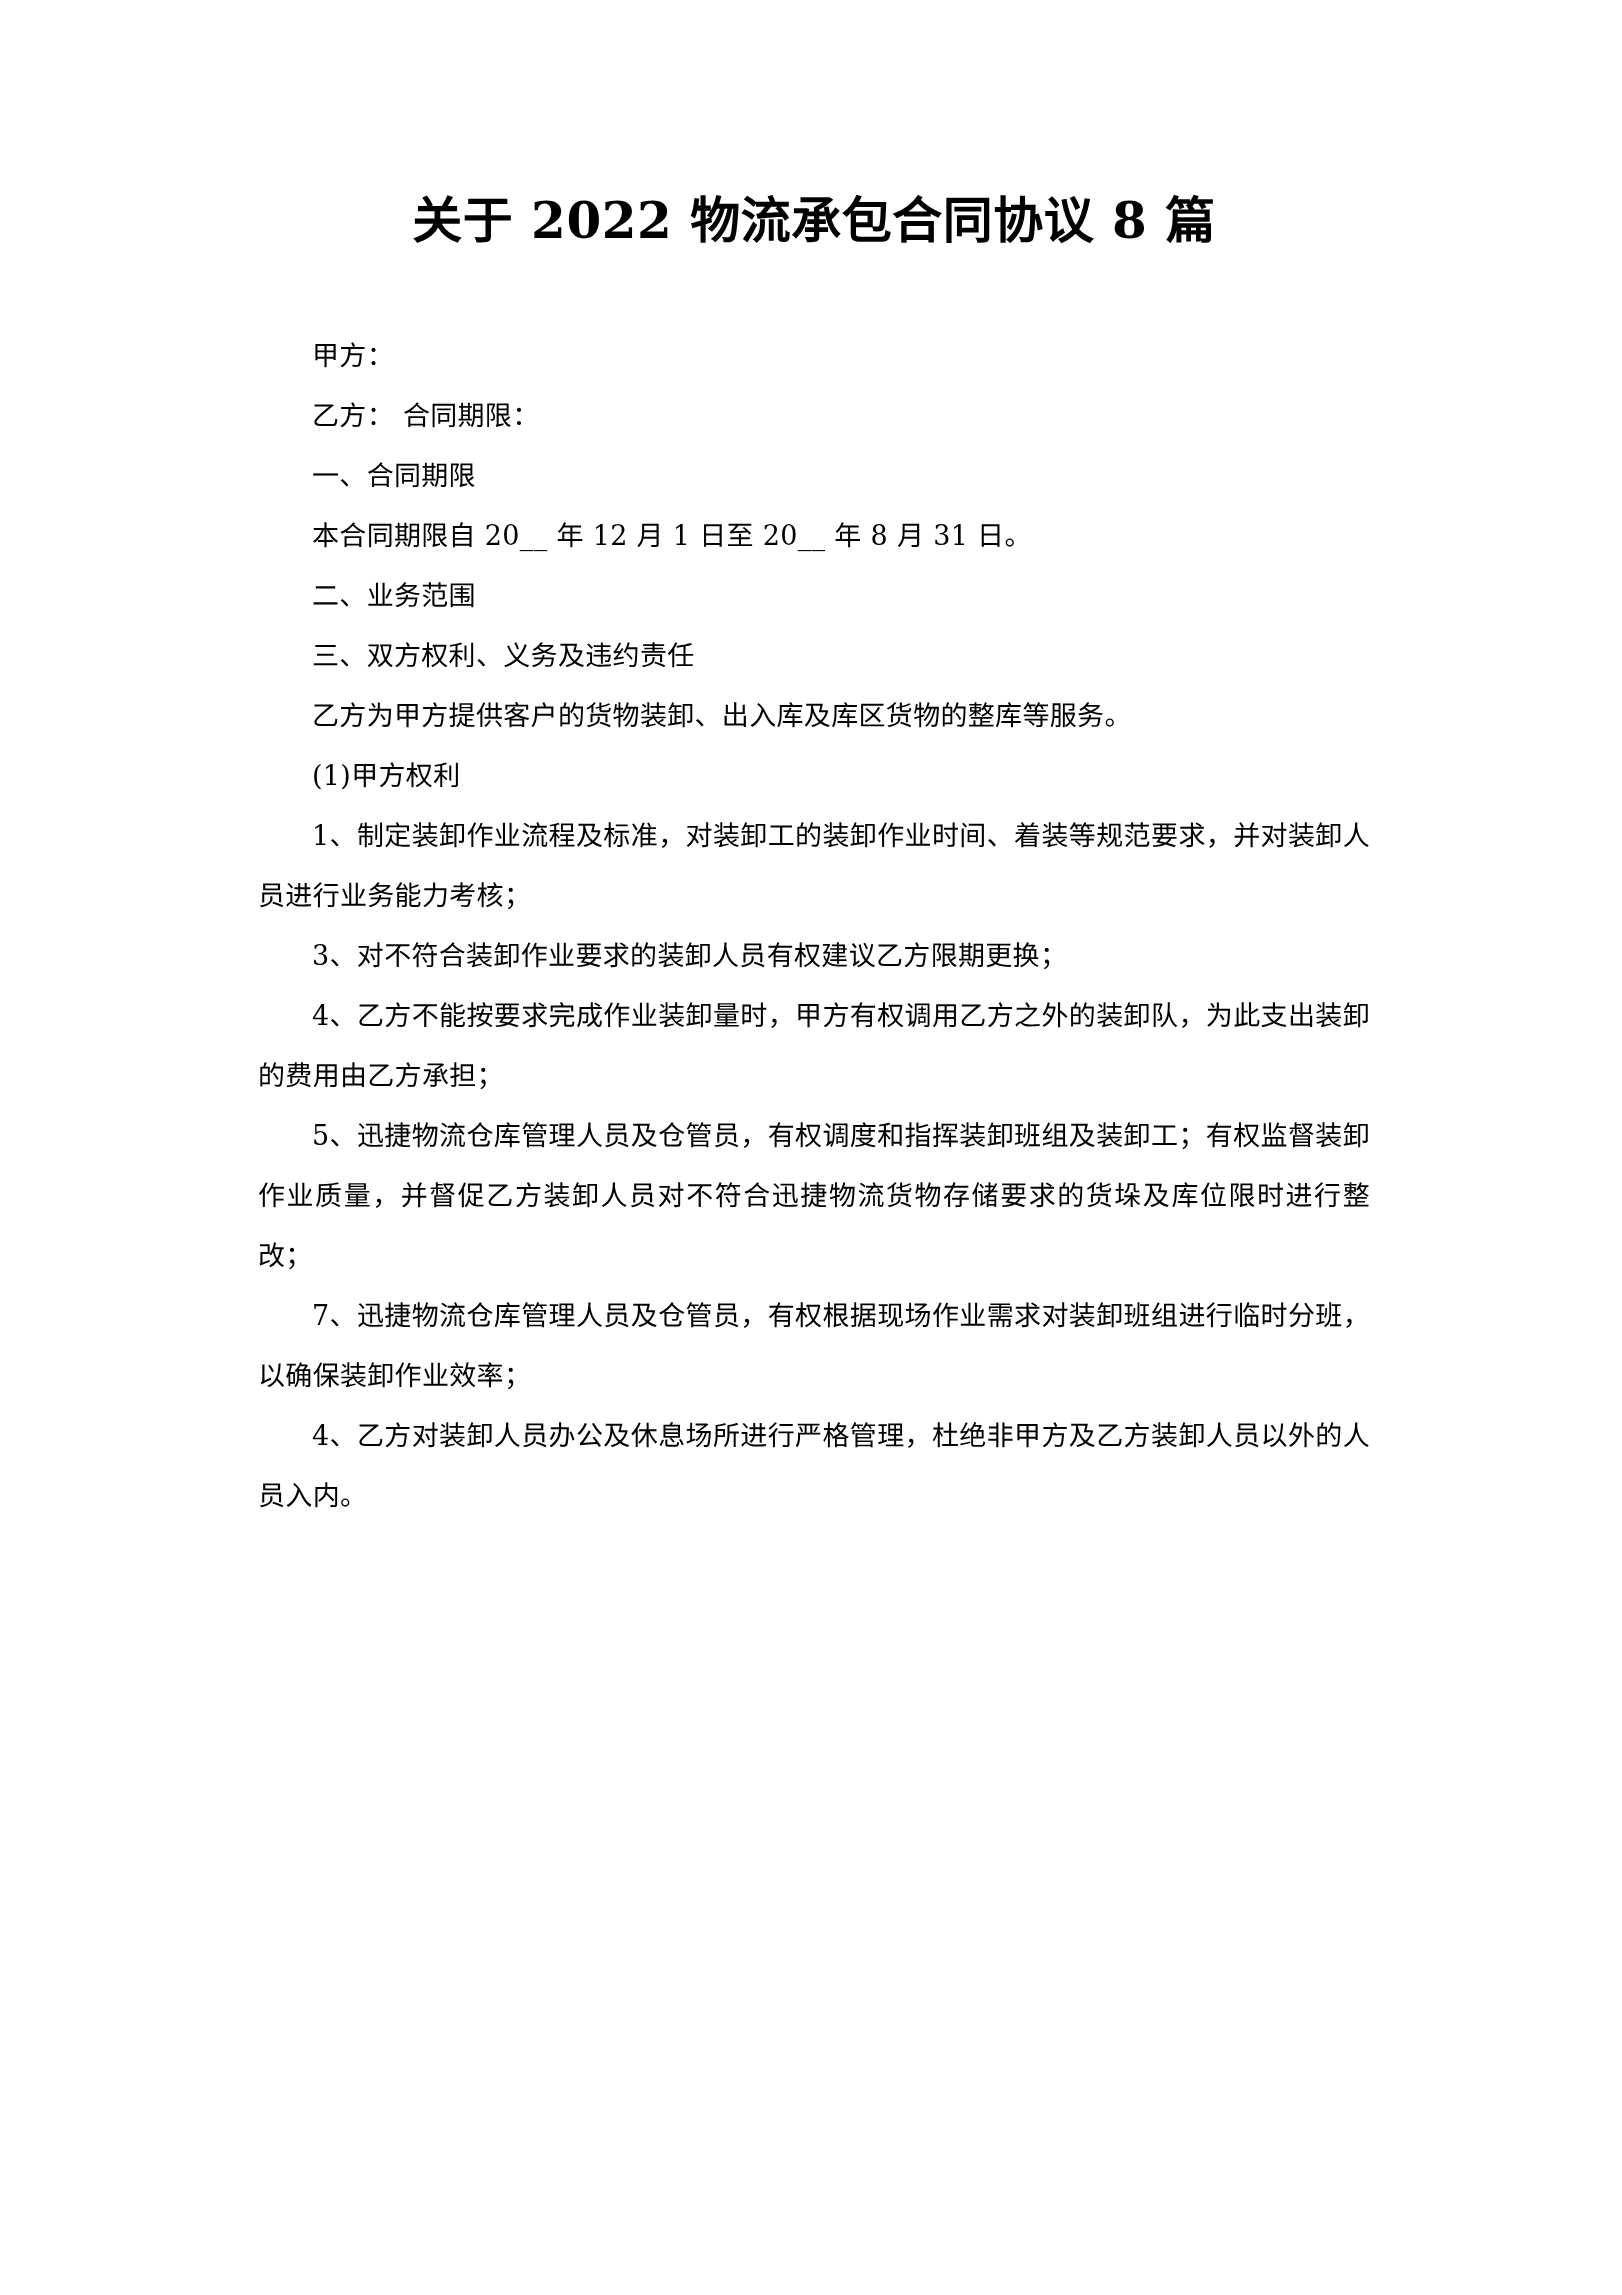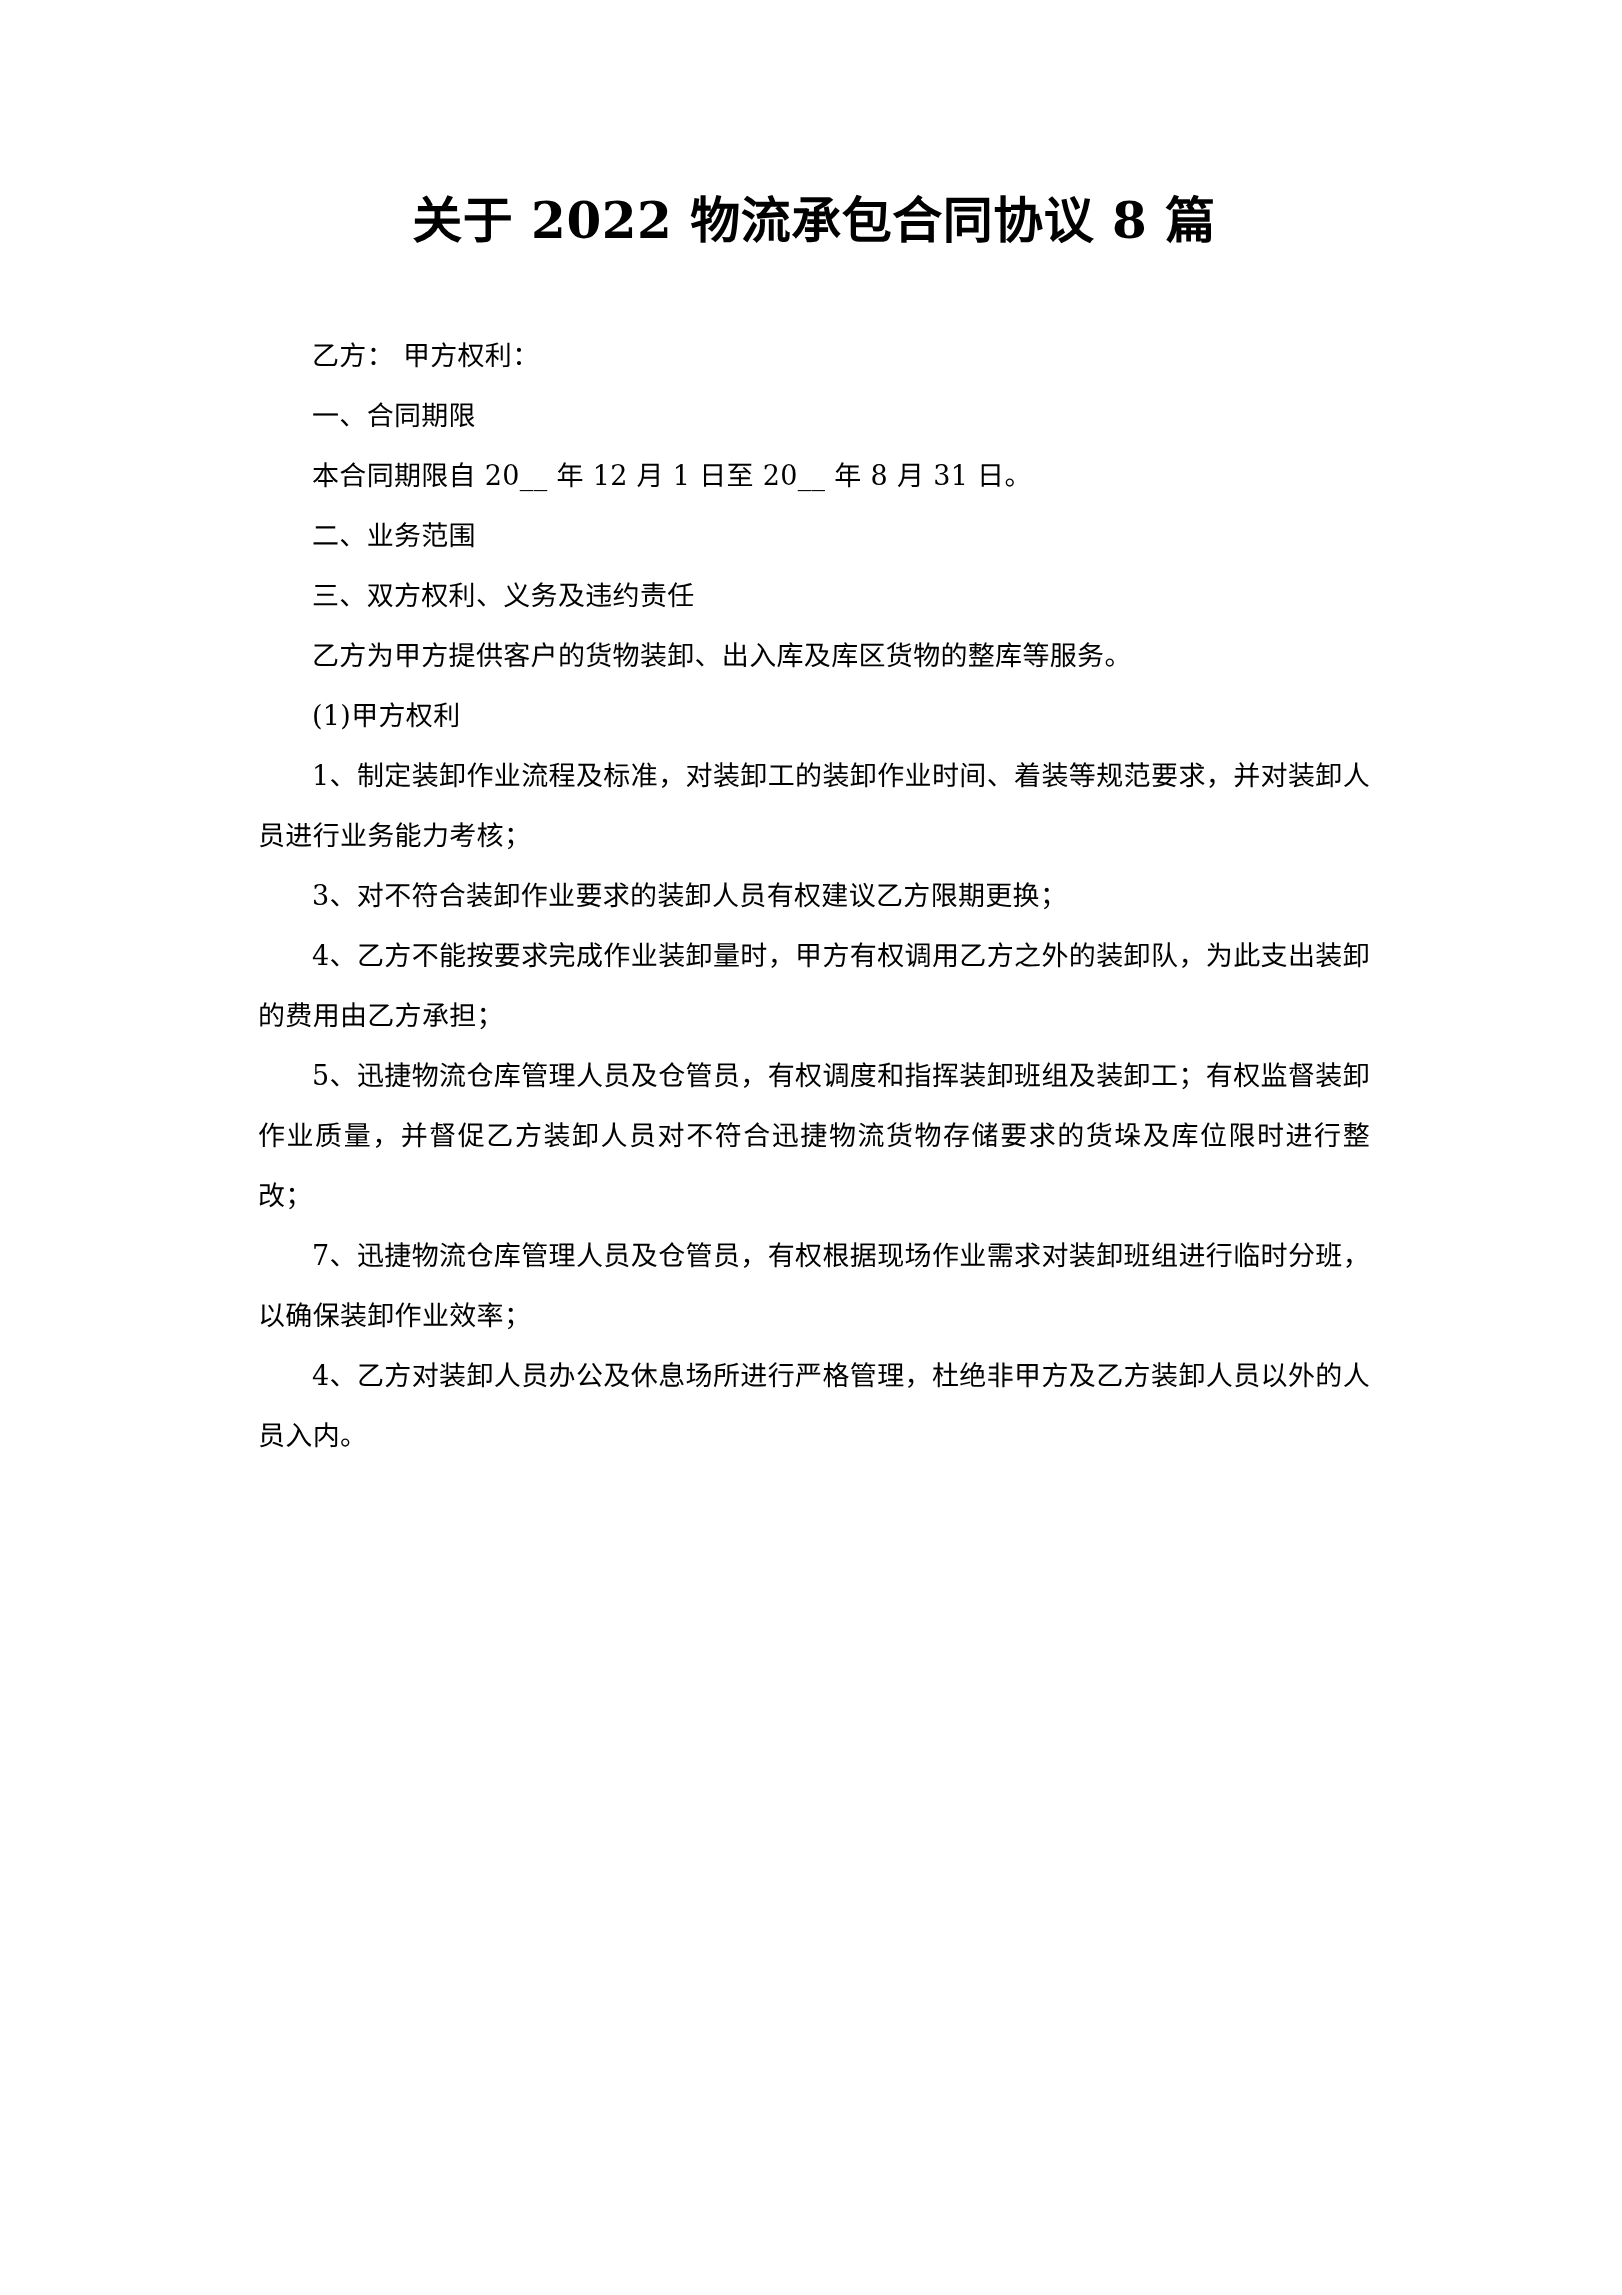--- a/index.html
+++ b/index.html
@@ -69,22 +69,23 @@
 <body>
 
 <div class="page">
   <div class="content">
 
     <h1 class="doc-title">关于 2022 物流承包合同协议 8 篇</h1>
 
     <div class="body-block">
 
 
+      <p class="para indent">甲方：</p>
 
-      <p class="para indent">乙方： 甲方权利：</p>
+      <p class="para indent">乙方： 合同期限：</p>
 
 
       <p class="para indent">一、合同期限</p>
 
       <p class="para indent">本合同期限自 20__ 年 12 月 1 日至 20__ 年 8 月 31 日。</p>
 
       <p class="para indent">二、业务范围</p>
 
       <p class="para indent">三、双方权利、义务及违约责任</p>
 

